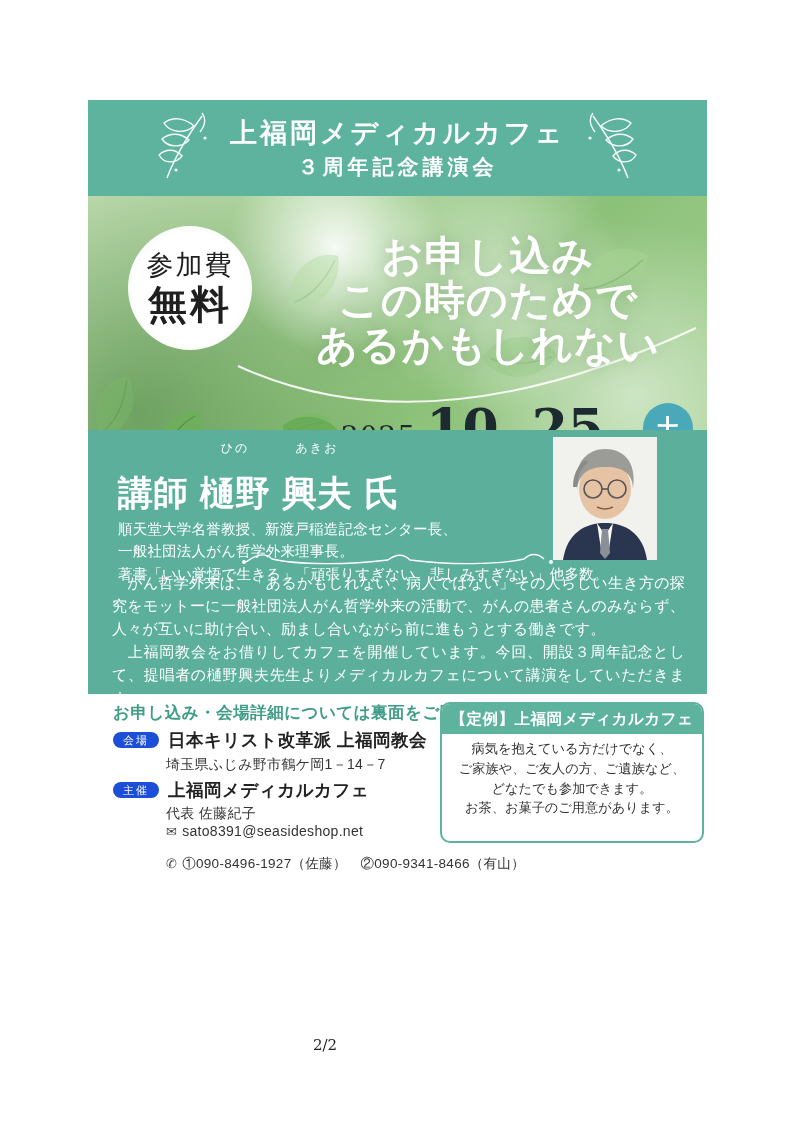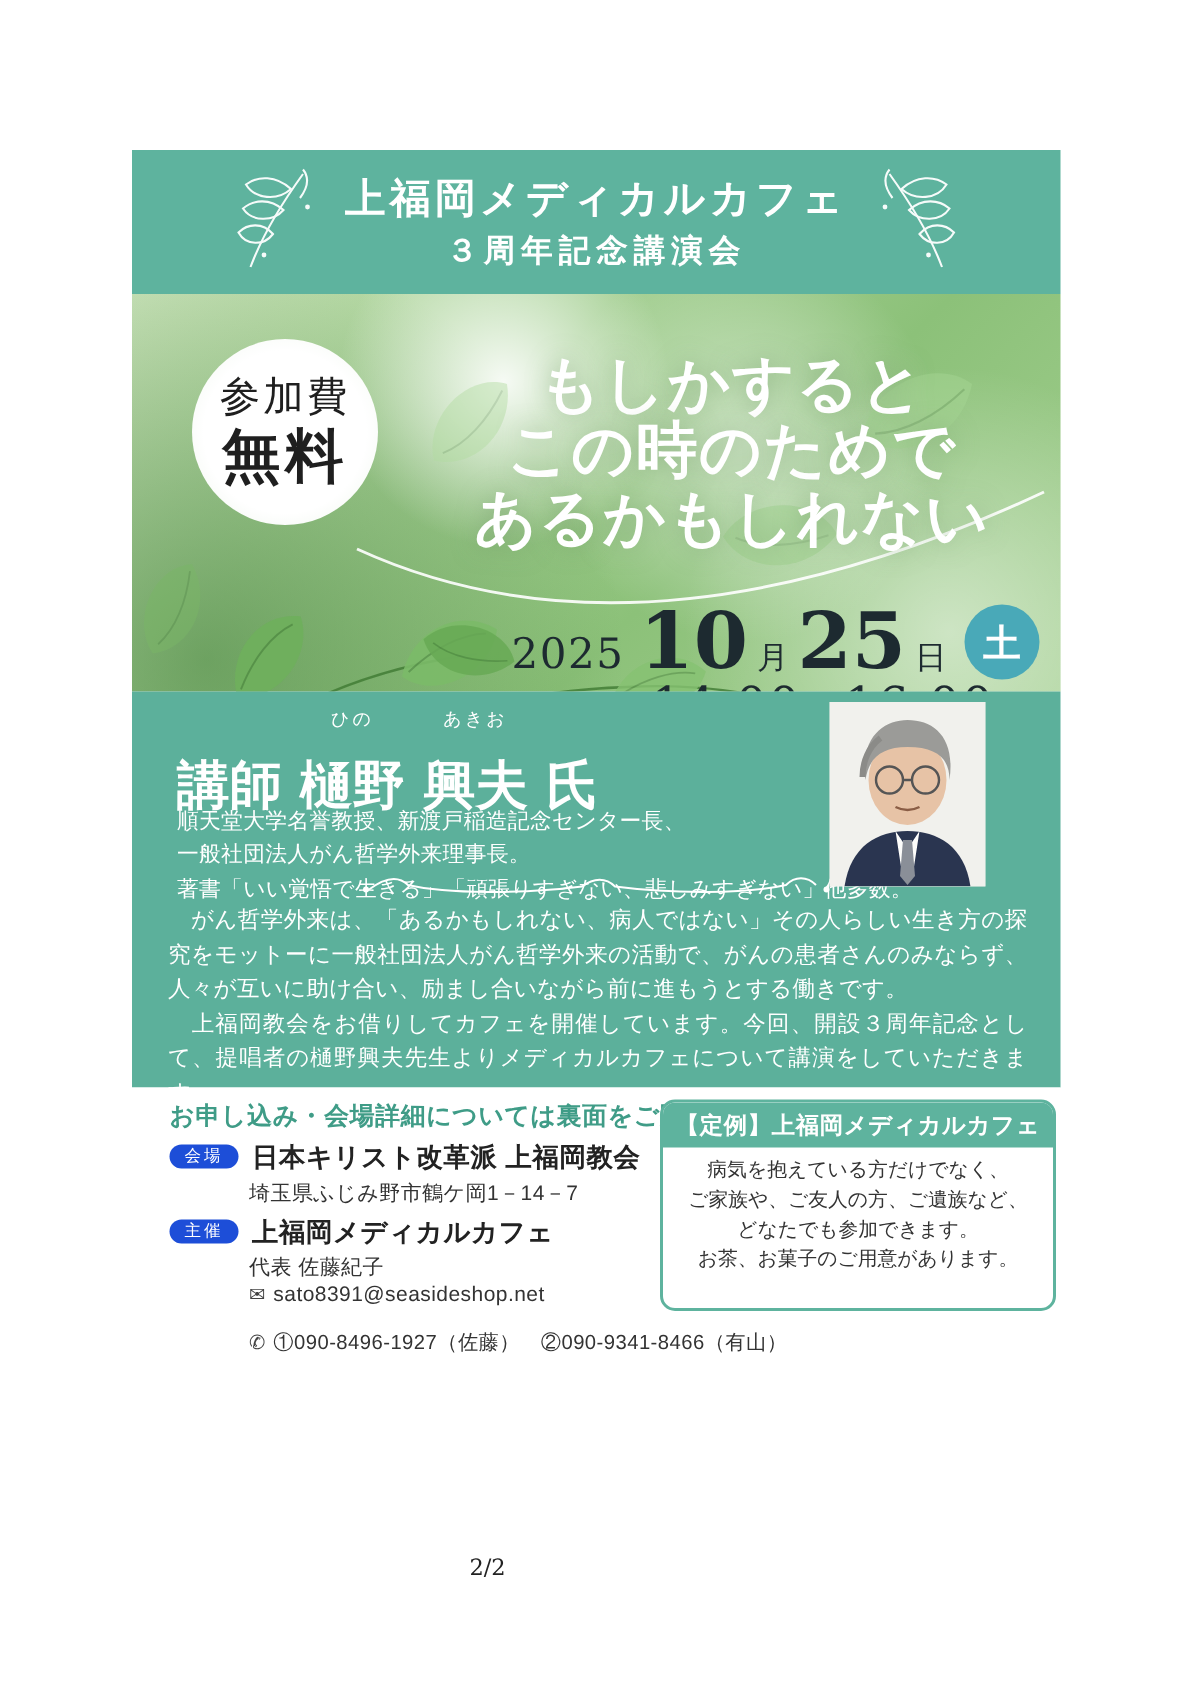--- a/index.html
+++ b/index.html
@@ -9,21 +9,21 @@
 
   
   .header{height:96px;background:#5eb39e;display:flex;align-items:center;justify-content:center;gap:16px;}
   .header-title{text-align:center;color:#fff;font-family:"DejaVu Serif","Liberation Serif",serif;}
   .title1{font-size:27px;font-weight:700;letter-spacing:3px;line-height:1.15;}
   .title2{font-size:21px;font-weight:700;letter-spacing:4px;line-height:1.15;margin-top:7px;}
   .ornament{flex:0 0 auto;opacity:.95;}
   .ornament.flip{transform:scaleX(-1);}
 
   
-  .hero{position:relative;height:265px;overflow:hidden;
+  .hero{position:relative;height:234px;overflow:hidden;
     background:
       radial-gradient(circle at 40% 22%, rgba(255,255,255,.9), rgba(255,255,255,0) 26%),
       radial-gradient(circle at 66% 38%, rgba(255,255,255,.55), rgba(255,255,255,0) 30%),
       radial-gradient(circle at 88% 85%, rgba(255,255,255,.5), rgba(255,255,255,0) 30%),
       radial-gradient(circle at 8% 92%, rgba(40,105,35,.45), rgba(40,105,35,0) 45%),
       linear-gradient(135deg,#c8e2b8 0%,#a9d297 30%,#8cc179 62%,#a3cf90 100%);}
   .hero svg.leaves{position:absolute;left:0;top:0;}
 
   .fee-circle{position:absolute;left:40px;top:30px;width:124px;height:124px;border-radius:50%;
     background:radial-gradient(circle,#ffffff 62%,rgba(255,255,255,.82));
@@ -48,21 +48,21 @@
     display:flex;align-items:center;justify-content:center;font-size:25px;font-weight:700;}
   .time{position:absolute;right:44px;top:254px;color:#1d2a30;font-size:33px;letter-spacing:1px;
     font-family:"DejaVu Serif","Liberation Serif",serif;}
 
   
   .teal-section{position:relative;height:264px;background:#5cb09b;color:#ffffff;}
   .speaker-name{position:absolute;left:30px;top:12px;display:flex;align-items:flex-end;gap:12px;
     font-family:"DejaVu Serif","Liberation Serif",serif;font-weight:700;font-size:35px;line-height:1;}
   .ruby{display:inline-flex;flex-direction:column;align-items:center;}
   .rt{font-size:12px;line-height:1;margin-bottom:21px;font-family:"Liberation Sans",sans-serif;font-weight:400;letter-spacing:2px;}
-  .speaker-titles{position:absolute;left:30px;top:76px;font-size:14.5px;line-height:1.55;letter-spacing:.2px;}
+  .speaker-titles{position:absolute;left:30px;top:88px;font-size:14.5px;line-height:1.55;letter-spacing:.2px;}
   .speaker-photo{position:absolute;right:50px;top:7px;width:104px;height:123px;background:#f2f2ee;overflow:hidden;}
   .flourish{position:absolute;left:150px;top:121px;}
   .description{position:absolute;left:24px;right:22px;top:142px;font-size:15px;line-height:1.53;
     text-align:justify;letter-spacing:.2px;}
   .description p{margin:0;}
 
   
   .bottom{position:relative;height:176px;background:#fff;}
   .notice{position:absolute;left:25px;top:8px;color:#3f9c87;font-weight:700;font-size:16.5px;letter-spacing:.5px;}
   .info-row{position:absolute;display:flex;align-items:center;}
@@ -148,21 +148,21 @@
       <svg class="swoosh" width="619" height="329" viewBox="0 0 619 329">
         <path d="M150,170 C270,225 420,220 608,132" fill="none" stroke="#ffffff" stroke-width="2" opacity=".9"></path>
       </svg>
 
       <div class="fee-circle">
         <div class="fee1">参加費</div>
         <div class="fee2">無料</div>
       </div>
 
       <div class="catchphrase">
-        <div>もしかすると</div>
+        <div>お申し込み</div>
         <div>この時のためで</div>
         <div>あるかもしれない</div>
       </div>
 
       <div class="date-row">
         <span class="d-year">2025</span>
         <span class="d-num">10</span>
         <span class="d-unit">月</span>
         <span class="d-num">25</span>
         <span class="d-unit last">日</span>

